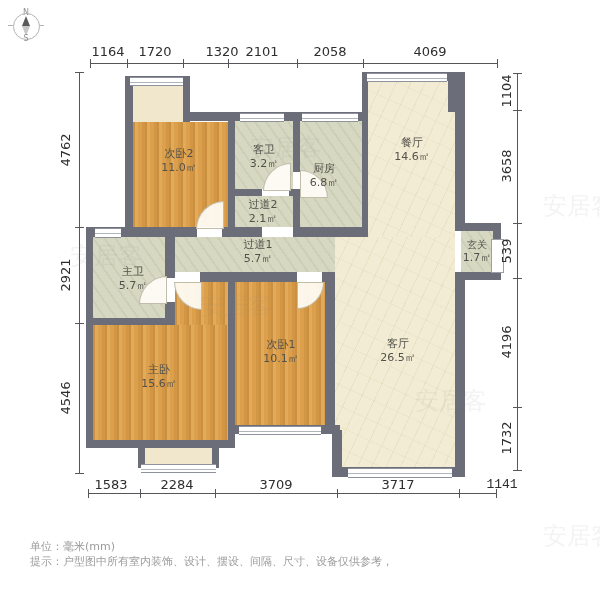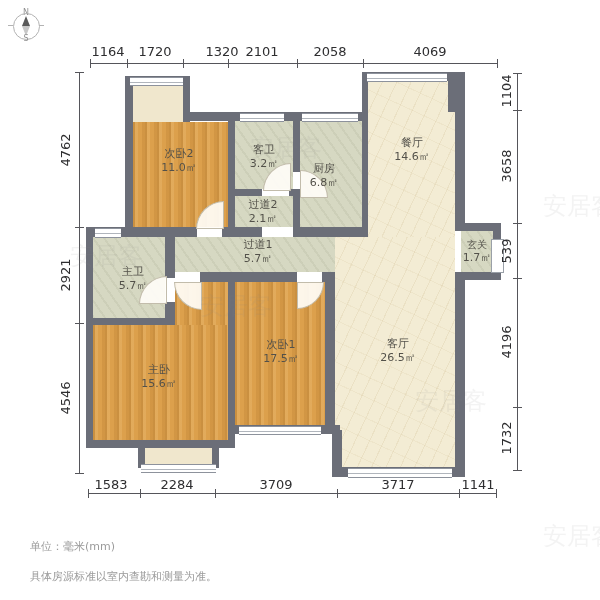--- a/index.html
+++ b/index.html
@@ -158,21 +158,21 @@
   <div class="room-label small" style="left:477px;top:252px;">
     <div>玄关</div>
     <div class="ar">1.7㎡</div>
   </div>
   <div class="room-label" style="left:159px;top:377px;">
     <div>主卧</div>
     <div class="ar">15.6㎡</div>
   </div>
   <div class="room-label" style="left:281px;top:352px;">
     <div>次卧1</div>
-    <div class="ar">17.5㎡</div>
+    <div class="ar">10.1㎡</div>
   </div>
   <div class="room-label" style="left:398px;top:351px;">
     <div>客厅</div>
     <div class="ar">26.5㎡</div>
   </div>
 
   <div class="dline" style="left:90px;top:63px;width:408px;height:1px;"></div>
   <div class="dtick" style="left:90px;top:59px;width:1px;height:9px;"></div>
   <div class="dtick" style="left:127px;top:59px;width:1px;height:9px;"></div>
   <div class="dtick" style="left:183px;top:59px;width:1px;height:9px;"></div>
@@ -217,25 +217,25 @@
   <span class="dim v" style="left:506px;top:91px;">1104</span>
   <span class="dim v" style="left:506px;top:166px;">3658</span>
   <span class="dim v" style="left:506px;top:251px;">539</span>
   <span class="dim v" style="left:506px;top:342px;">4196</span>
   <span class="dim v" style="left:506px;top:438px;">1732</span>
 
   <span class="dim c" style="left:111px;top:484px;">1583</span>
   <span class="dim c" style="left:177px;top:484px;">2284</span>
   <span class="dim c" style="left:276px;top:484px;">3709</span>
   <span class="dim c" style="left:398px;top:484px;text-align:right;">3717</span>
-  <span class="dim c" style="left:478px;top:484px;">1141</span>
+  <span class="dim c" style="left:502px;top:484px;font-family:Liberation Mono, monospace;">1141</span>
 
   <span class="wm" style="left:70px;top:240px;">安居客</span>
   <span class="wm" style="left:543px;top:190px;">安居客</span>
   <span class="wm" style="left:200px;top:290px;">安居客</span>
   <span class="wm" style="left:415px;top:385px;">安居客</span>
   <span class="wm" style="left:543px;top:520px;">安居客</span>
   <span class="wm" style="left:250px;top:132px;">安居客</span>
 
   <div class="footer" style="left:30px;top:539px;">单位：毫米(mm)</div>
-  <div class="footer" style="left:30px;top:569px;">具体房源标准以室内查勘和测量为准。</div>
+  <div class="footer" style="left:30px;top:554px;">提示：户型图中所有室内装饰、设计、摆设、间隔、尺寸、设备仅供参考，</div>
 
 </div>
 
 </body></html>

